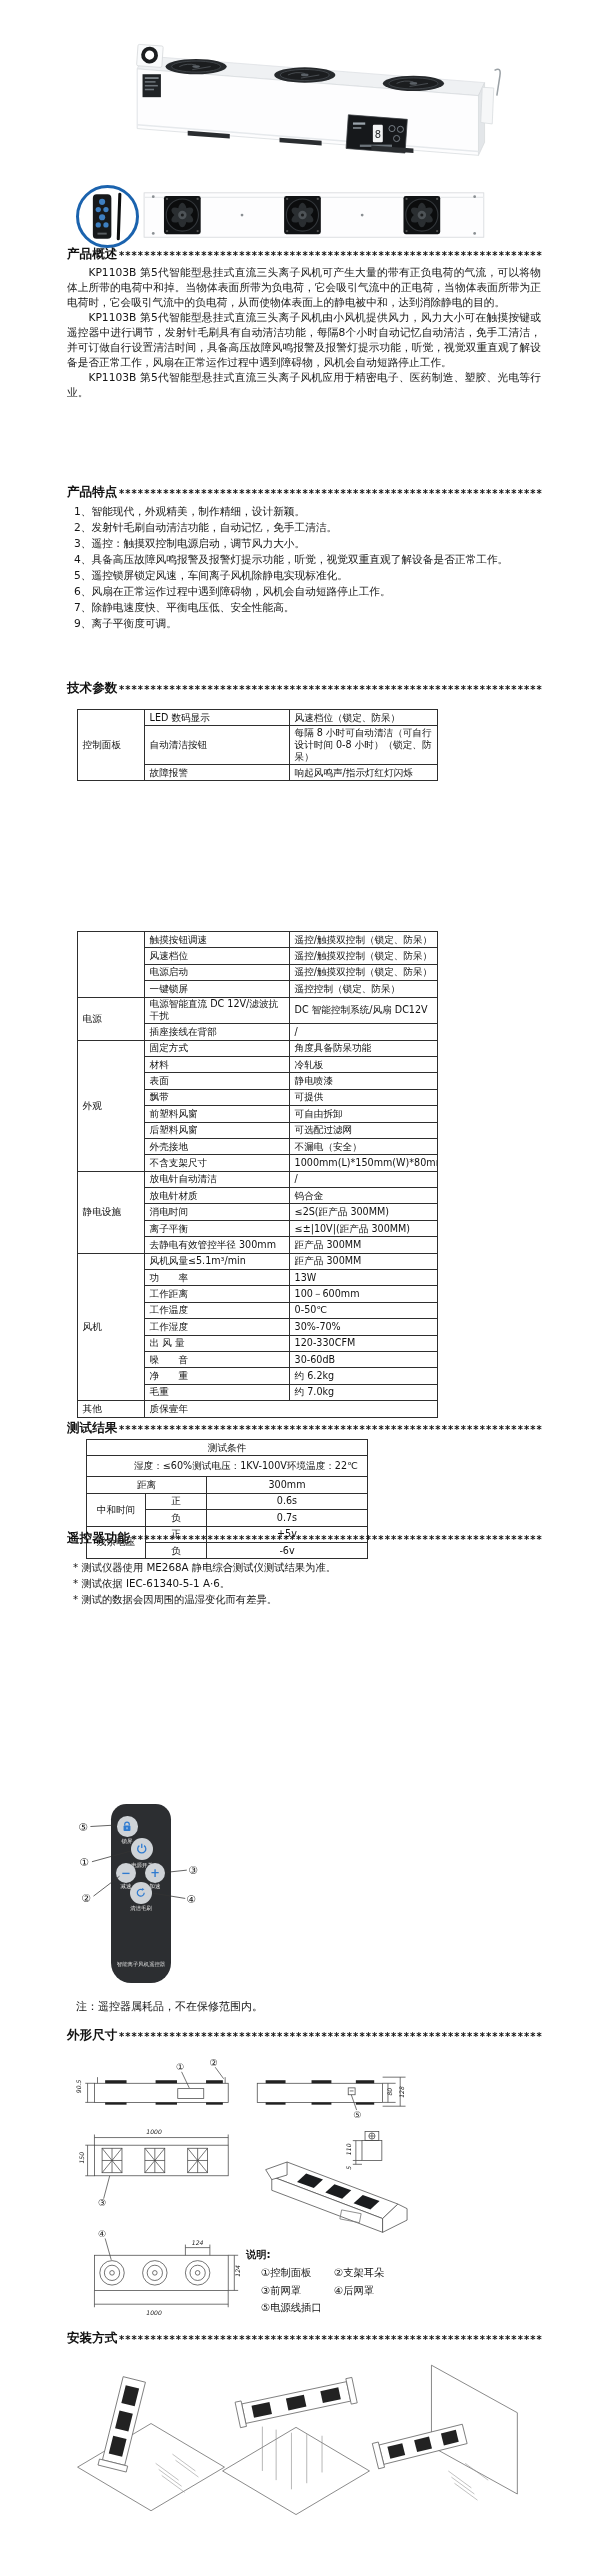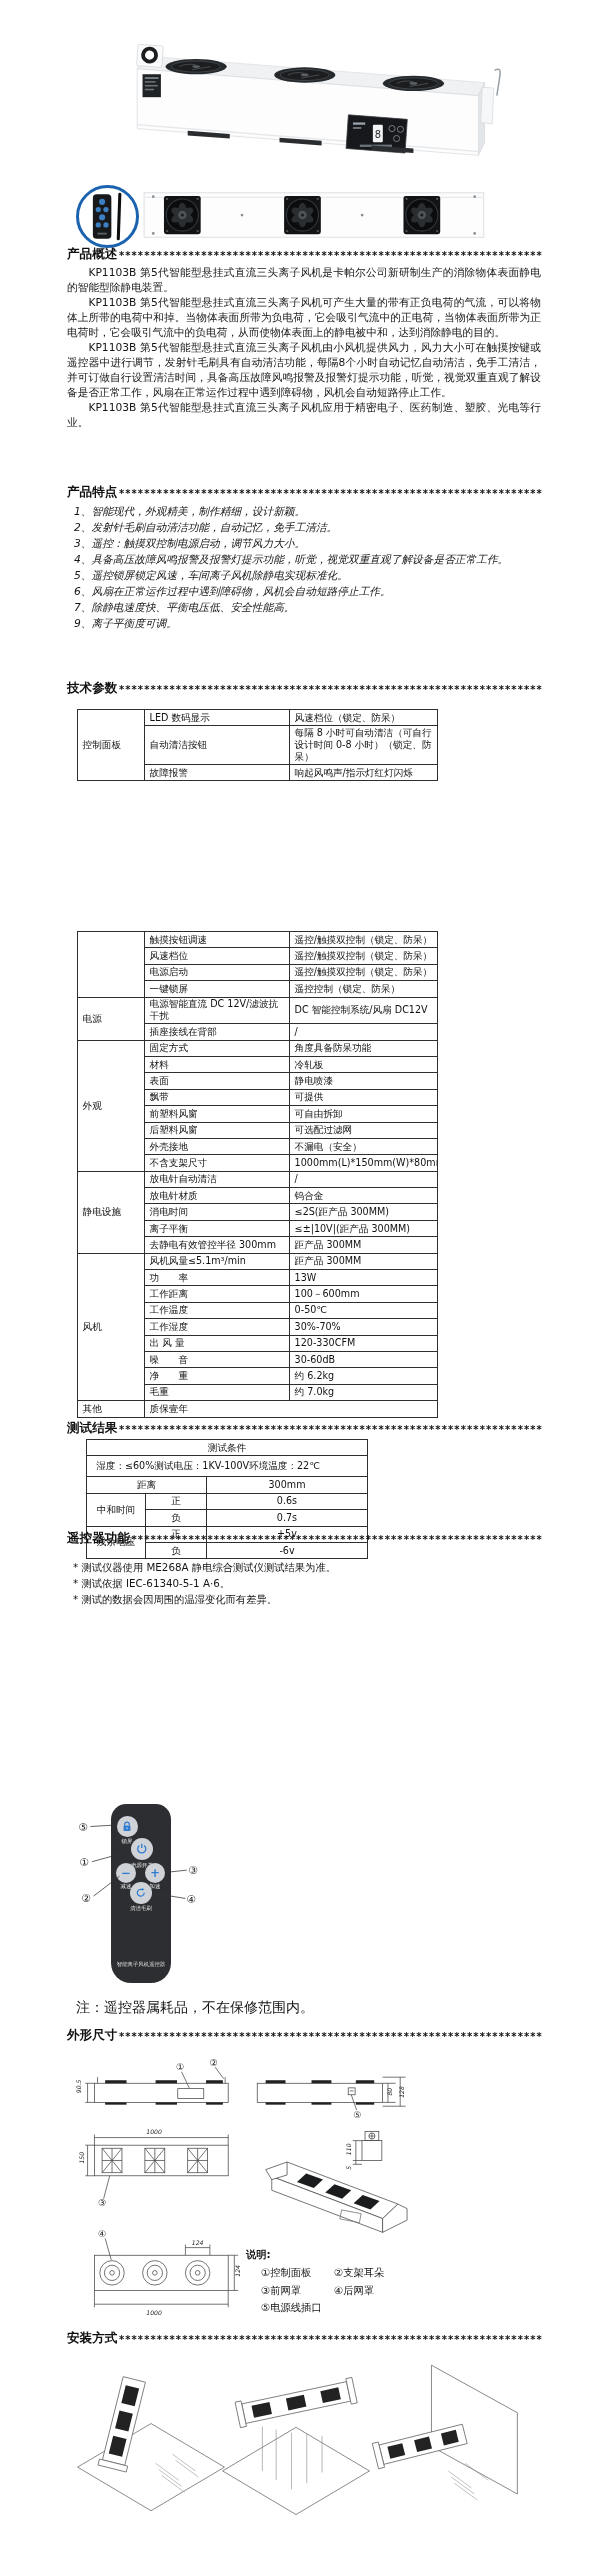--- a/index.html
+++ b/index.html
@@ -6,39 +6,39 @@
   body{font-family:"DejaVu Sans","Liberation Sans",sans-serif;color:#1a1a1a;}
   .page{position:relative;width:608px;height:2576px;background:#fff;overflow:hidden;}
   .abs{position:absolute;}
   
   .sec-head{position:absolute;left:67px;right:66px;display:flex;align-items:baseline;gap:1.5px;}
   .sec-title{font-weight:bold;font-size:12.6px;white-space:nowrap;color:#111;}
   .stars{flex:1;overflow:hidden;white-space:nowrap;font-weight:bold;font-size:10px;letter-spacing:1.1px;color:#111;transform:translateY(0.8px);}
   
   .para-wrap{position:absolute;left:67px;width:474px;font-size:10.7px;line-height:15px;text-align:justify;color:#151515;}
   .para{margin:0;text-indent:2em;}
-  .feat{position:absolute;left:74px;width:460px;font-size:10.7px;line-height:16px;color:#151515;font-style:italic;}
+  .feat{position:absolute;left:74px;width:460px;font-size:10.7px;line-height:16px;color:#151515;}
   .feat-item{padding-left:19px;text-indent:-19px;}
   
   table{border-collapse:collapse;position:absolute;font-size:9.6px;color:#111;table-layout:fixed;}
   td{border:0.8px solid #2e2e2e;padding:0.8px 4.6px;height:13.8px;line-height:12px;vertical-align:middle;overflow:hidden;}
   .test td{text-align:center;}
-  .conds{display:flex;justify-content:flex-start;padding:0 4.6px;}
+  .conds{display:flex;justify-content:flex-end;padding:0 4.6px;}
   .notes{position:absolute;left:73px;font-size:10.3px;line-height:16px;color:#151515;}
   .notes div{white-space:nowrap;}
   
   .remote-body{position:absolute;left:111px;top:1804px;width:60px;height:179px;background:#2c2e31;border-radius:15.3px 15.3px 20px 20px;}
   .rbtn{position:absolute;background:#cfd3d7;border-radius:50%;display:flex;align-items:center;justify-content:center;}
   .rlabel{position:absolute;color:#e8e8e8;font-size:5.4px;line-height:6.1px;transform:translateX(-50%);white-space:nowrap;}
   .rbrand{position:absolute;left:111px;top:1961px;width:60px;text-align:center;color:#ddd;font-size:5.4px;}
   .callout{position:absolute;font-size:10.7px;color:#222;transform:translate(-50%,-50%);}
   .rlegend{position:absolute;left:208px;top:1839px;font-size:10.7px;font-weight:600;line-height:17px;color:#1c1c1c;}
   .faint{color:#cfc8c2;font-weight:600;}
   .ghost{color:#e3ded9;}
-  .note-line{position:absolute;left:76px;font-size:14px;color:#151515;white-space:nowrap;}
+  .note-line{position:absolute;left:76px;font-size:11px;color:#151515;white-space:nowrap;}
   
   .dims-legend{position:absolute;font-size:10.3px;color:#161616;white-space:nowrap;}
   .dims-legend.title{font-weight:bold;}
   svg text{font-family:"DejaVu Sans","Liberation Sans",sans-serif;}
 </style>
 </head>
 <body>
 
 <div class="page">
 
@@ -143,21 +143,20 @@
         <rect x="50" y="6" width="4" height="62" rx="2" fill="#0e0f10" transform="rotate(2 52 37)"></rect>
       </svg>
     </div>
   </div>
 
   <div class="sec-head" style="top:246px;">
     <span class="sec-title">产品概述</span>
     <span class="stars">**********************************************************************************</span>
   </div>
   <div class="para-wrap" style="top:265px;">
-    <p class="para">KP1103B 第5代智能型悬挂式直流三头离子风机是卡帕尔公司新研制生产的消除物体表面静电的智能型除静电装置。</p>
     <p class="para">KP1103B 第5代智能型悬挂式直流三头离子风机可产生大量的带有正负电荷的气流，可以将物体上所带的电荷中和掉。当物体表面所带为负电荷，它会吸引气流中的正电荷，当物体表面所带为正电荷时，它会吸引气流中的负电荷，从而使物体表面上的静电被中和，达到消除静电的目的。</p>
     <p class="para">KP1103B 第5代智能型悬挂式直流三头离子风机由小风机提供风力，风力大小可在触摸按键或遥控器中进行调节，发射针毛刷具有自动清洁功能，每隔8个小时自动记忆自动清洁，免手工清洁，并可订做自行设置清洁时间，具备高压故障风鸣报警及报警灯提示功能，听觉，视觉双重直观了解设备是否正常工作，风扇在正常运作过程中遇到障碍物，风机会自动短路停止工作。</p>
     <p class="para">KP1103B 第5代智能型悬挂式直流三头离子风机应用于精密电子、医药制造、塑胶、光电等行业。</p>
   </div>
 
   <div class="sec-head" style="top:484px;">
     <span class="sec-title">产品特点</span>
     <span class="stars">**********************************************************************************</span>
   </div>
   <div class="feat" style="top:504px;">

